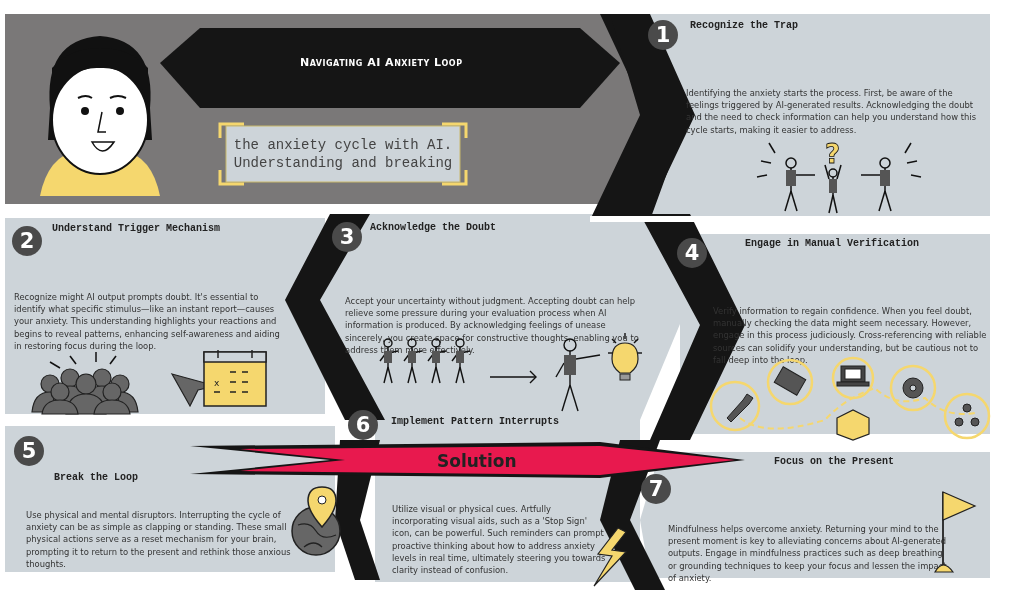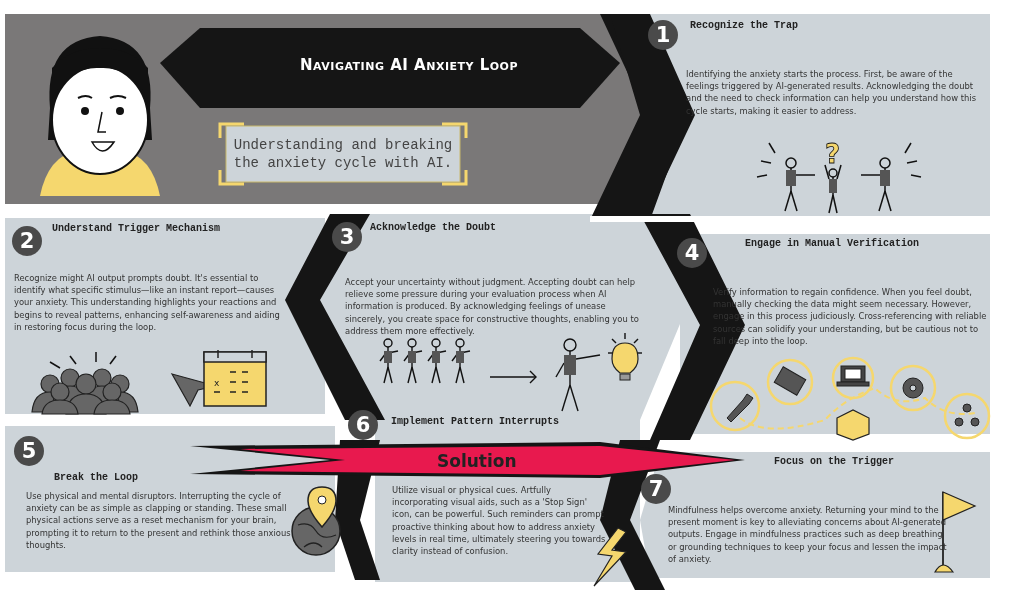--- a/index.html
+++ b/index.html
@@ -3,27 +3,27 @@
 <meta charset="utf-8">
 <style>
   html, body { margin:0; padding:0; }
   body { width:1024px; height:594px; background:#ffffff; position:relative; overflow:hidden;
          font-family:"DejaVu Sans", sans-serif; }
   .abs { position:absolute; }
   .panel { position:absolute; background:#cdd4d9; }
   .heading { position:absolute; font-family:"Liberation Mono", monospace; font-weight:bold;
              font-size:10px; color:#222; white-space:nowrap; }
   .body-text { position:absolute; font-family:"DejaVu Sans", sans-serif; font-size:8.4px;
-               line-height:12.2px; color:#333; }
+               line-height:12.2px; color:#333;margin-top:19px; }
   .badge { position:absolute; width:30px; height:30px; border-radius:50%; background:#4a4a4a;
            color:#fff; font-family:"DejaVu Sans", sans-serif; font-weight:bold; font-size:21px;
            text-align:center; line-height:30px; }
   svg { position:absolute; overflow:visible; }
   .title-text { position:absolute; color:#fff; font-family:"DejaVu Sans", sans-serif; font-weight:bold;
-                font-size:15px; letter-spacing:0.5px; font-variant:small-caps; white-space:nowrap; }
+                font-size:11px; letter-spacing:0.5px; font-variant:small-caps; white-space:nowrap; }
   .subtitle { position:absolute; font-family:"Liberation Mono", monospace; font-size:14px;
               color:#444; line-height:18px; text-align:center; }
   .solution { position:absolute; font-family:"DejaVu Sans", sans-serif; font-weight:bold;
               font-size:17px; color:#222; }
 </style>
 </head>
 <body>
 
 <div class="abs" style="left:5px;top:14px;width:640px;height:190px;background:#7a7878;"></div>
 
@@ -82,22 +82,22 @@
 <div class="title-text" style="left:300px;top:56px;">Navigating AI Anxiety Loop</div>
 
 <svg style="left:218px;top:120px;" width="250" height="68">
   <rect x="8" y="6" width="234" height="56" fill="#cdd4d9" stroke="#c8b86a" stroke-width="1"></rect>
   <path d="M2,18 L2,4 L26,4" stroke="#f5d76e" stroke-width="3" fill="none"></path>
   <path d="M248,18 L248,4 L224,4" stroke="#f5d76e" stroke-width="3" fill="none"></path>
   <path d="M2,50 L2,64 L26,64" stroke="#f5d76e" stroke-width="3" fill="none"></path>
   <path d="M248,50 L248,64 L224,64" stroke="#f5d76e" stroke-width="3" fill="none"></path>
 </svg>
 <div class="subtitle" style="left:230px;top:136px;width:226px;">
+  <div>the anxiety cycle with AI.</div>
   <div>Understanding and breaking</div>
-  <div>the anxiety cycle with AI.</div>
 </div>
 
 <div class="badge" style="left:648px;top:20px;">1</div>
 <div class="heading" style="left:690px;top:20px;">Recognize the Trap</div>
 <div class="body-text" style="left:686px;top:68px;width:300px;">Identifying the anxiety starts the process. First, be aware of the feelings triggered by AI-generated results. Acknowledging the doubt and the need to check information can help you understand how this cycle starts, making it easier to address.</div>
 <svg style="left:755px;top:135px;" width="170" height="80">
   <g stroke="#111" stroke-width="1.5" fill="none">
     <line x1="14" y1="8" x2="20" y2="18"></line>
       <line x1="6" y1="26" x2="16" y2="28"></line>
       <line x1="2" y1="42" x2="12" y2="40"></line>
@@ -257,19 +257,19 @@
 <div class="solution" style="left:437px;top:451px;text-align:right;">Solution</div>
 
 <div class="badge" style="left:348px;top:410px;">6</div>
 <div class="heading" style="left:391px;top:416px;">Implement Pattern Interrupts</div>
 <div class="body-text" style="left:392px;top:484px;width:215px;">Utilize visual or physical cues. Artfully incorporating visual aids, such as a 'Stop Sign' icon, can be powerful. Such reminders can prompt proactive thinking about how to address anxiety levels in real time, ultimately steering you towards clarity instead of confusion.</div>
 <svg style="left:590px;top:528px;" width="40" height="60">
   <polygon points="28,0 8,26 22,28 4,58 36,24 22,22 36,4" fill="#f5d76e" stroke="#222" stroke-width="1.2"></polygon>
 </svg>
 
 <div class="badge" style="left:641px;top:474px;">7</div>
-<div class="heading" style="left:774px;top:456px;">Focus on the Trigger</div>
+<div class="heading" style="left:774px;top:456px;">Focus on the Present</div>
 <div class="body-text" style="left:668px;top:504px;width:280px;">Mindfulness helps overcome anxiety. Returning your mind to the present moment is key to alleviating concerns about AI-generated outputs. Engage in mindfulness practices such as deep breathing or grounding techniques to keep your focus and lessen the impact of anxiety.</div>
 <svg style="left:935px;top:490px;" width="50" height="84">
   <line x1="8" y1="2" x2="8" y2="78" stroke="#222" stroke-width="1.8"></line>
   <polygon points="8,2 40,16 8,30" fill="#f5d76e" stroke="#222" stroke-width="1.2"></polygon>
   <path d="M0,82 Q8,68 18,82 Z" fill="#f5d76e" stroke="#222" stroke-width="1.2"></path>
 </svg>
 
 </body></html>

